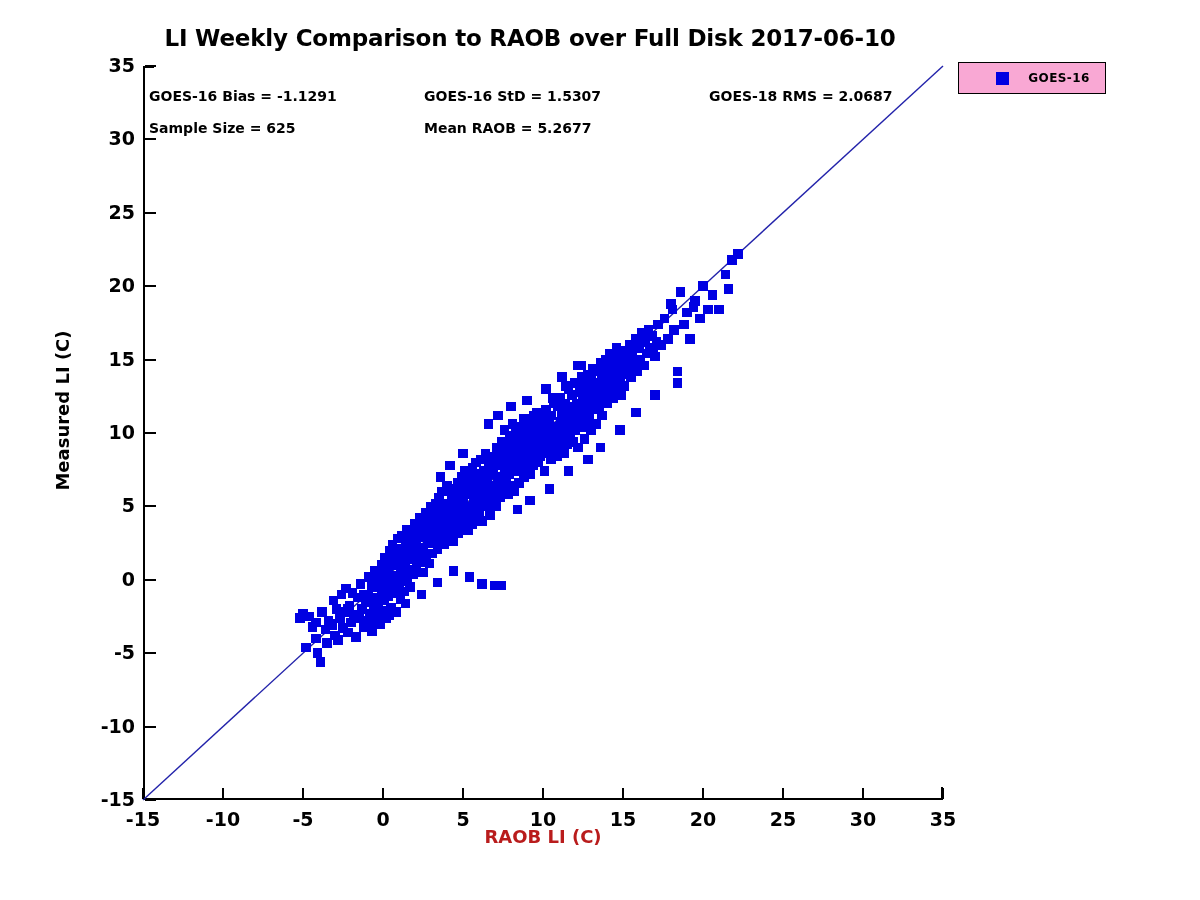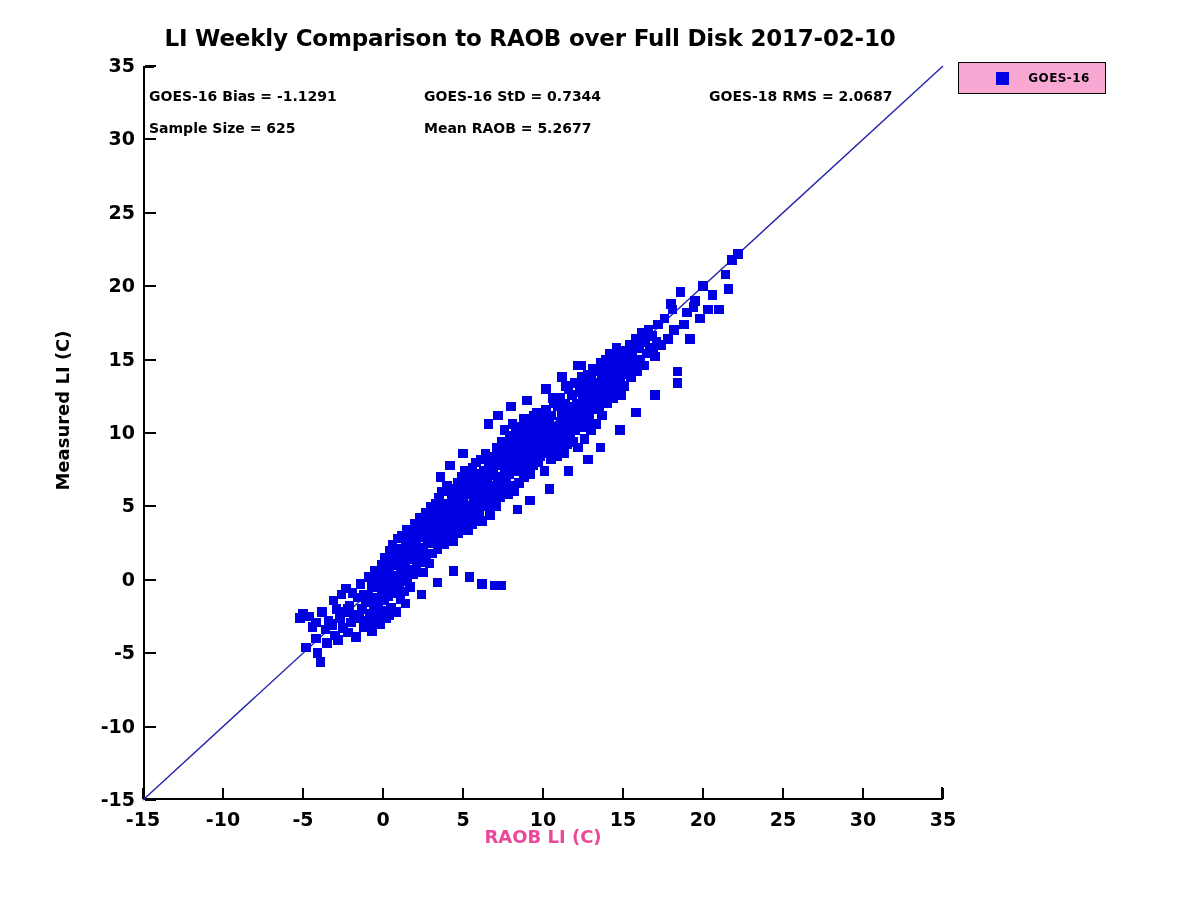--- a/index.html
+++ b/index.html
@@ -42,21 +42,21 @@
     text-align:center;font-size:19px;font-weight:bold;color:#000;
   }
   .ticklabel-y{
     position:absolute;left:-22px;width:80px;margin-left:-80px;height:24px;margin-top:-12px;
     text-align:right;font-size:19px;font-weight:bold;color:#000;
   }
 
   
   #xlabel{
     position:absolute;left:143px;top:826px;width:800px;text-align:center;
-    font-size:18px;font-weight:bold;color:#ec4899;
+    font-size:18px;font-weight:bold;color:#b91c1c;
   }
   #ylabel{
     position:absolute;left:-305px;top:400px;width:734px;text-align:center;
     font-size:18px;font-weight:bold;color:#000;
     transform:rotate(-90deg);transform-origin:center center;
   }
 
   
   .stat{
     position:absolute;font-size:14px;font-weight:bold;color:#000;white-space:nowrap;
@@ -82,21 +82,21 @@
     position:absolute;left:62px;top:0;height:30px;width:76px;
     display:flex;align-items:center;justify-content:center;
     font-size:12px;font-weight:bold;color:#000;letter-spacing:0.4px;
   }
 </style>
 </head>
 <body>
 
 <div id="figure">
 
-  <div id="chart-title">LI Weekly Comparison to RAOB over Full Disk 2017-02-10</div>
+  <div id="chart-title">LI Weekly Comparison to RAOB over Full Disk 2017-06-10</div>
 
   <div id="plot-area">
     <div id="spine-left"></div>
     <div id="spine-bottom"></div>
     <div id="spine-top-stub"></div>
     <div id="spine-right-stub"></div>
 
     <svg id="data-svg" viewBox="0 0 800 734" preserveAspectRatio="none">
       <g id="reference-line-group">
           <line x1="0" y1="734" x2="800" y2="0" stroke="#2222aa" stroke-width="1.4"></line>
@@ -599,21 +599,21 @@
       <div class="tick-y" style="left: 145px; top: 138.4px; position: absolute;"></div>
       <div class="ticklabel-y" style="left: 135px; top: 139.4px;">30</div>
       <div class="tick-y" style="left: 145px; top: 65px; position: absolute;"></div>
       <div class="ticklabel-y" style="left: 135px; top: 66px;">35</div>
     </div>
 
   <div id="xlabel">RAOB LI (C)</div>
   <div id="ylabel">Measured LI (C)</div>
 
   <div class="stat" id="stat-bias">GOES-16 Bias = -1.1291</div>
-  <div class="stat" id="stat-std">GOES-16 StD = 0.7344</div>
+  <div class="stat" id="stat-std">GOES-16 StD = 1.5307</div>
   <div class="stat" id="stat-rms">GOES-18 RMS = 2.0687</div>
   <div class="stat" id="stat-n">Sample Size = 625</div>
   <div class="stat" id="stat-mean">Mean RAOB = 5.2677</div>
 
   <div id="legend">
     <div id="legend-swatch"></div>
     <div id="legend-label">GOES-16</div>
   </div>
 
 </div>

